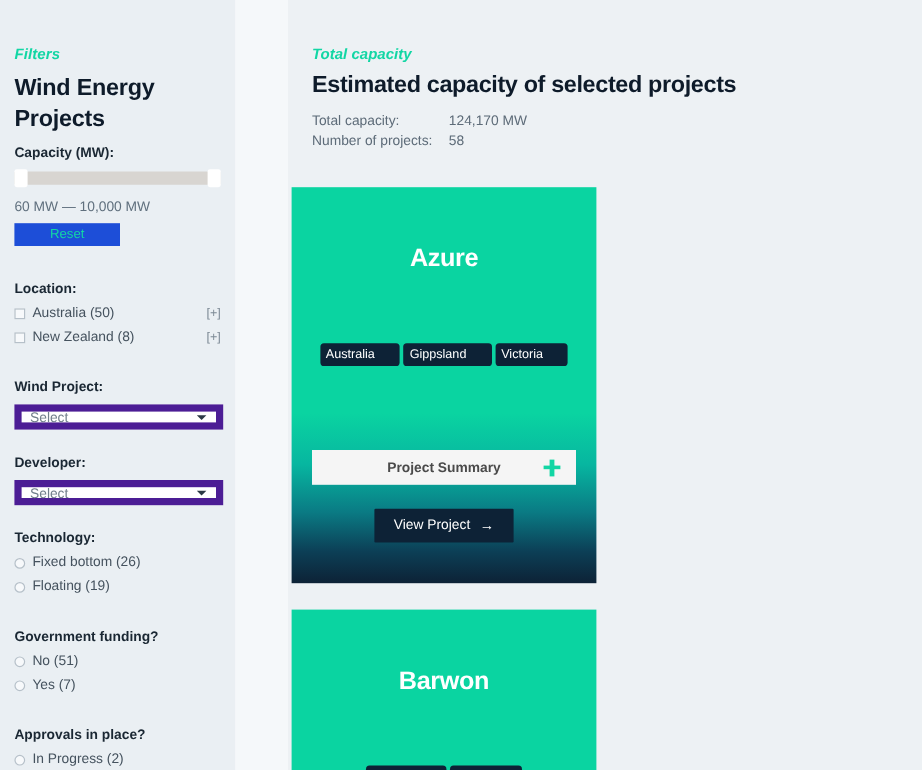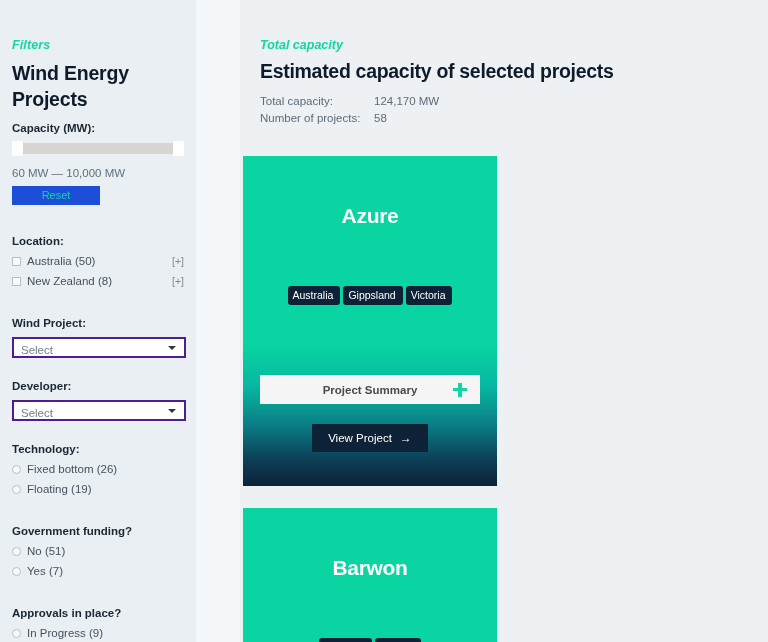--- a/index.html
+++ b/index.html
@@ -143,23 +143,23 @@
     font-size: 10.5px;
     flex: 0 0 auto;
     cursor: pointer;
   }
 
   .select-box {
     position: relative;
     width: 174px;
     height: 21px;
     background: #ffffff;
-    border: 2px solid #4c1d95;
-    display: flex;
-    align-items: flex-end;
+    border: 6px solid #4c1d95;
+    display: flex;
+    align-items: flex-start;
     padding: 0 7px;
     cursor: pointer;
   }
   .select-value {
     font-size: 11.5px;
     color: #717f8b;
   }
   .select-caret {
     position: absolute;
     right: 8px;
@@ -255,21 +255,21 @@
     gap: 3px;
     justify-content: center;
     flex-wrap: wrap;
     margin-top: 58px;
     padding: 0 8px;
   }
   .tag {
     background: #0d2236;
     color: #ffffff;
     font-size: 10.5px;
-    padding: 3px 7px 4px 5px;
+    padding: 3px 21px 4px 5px;
     border-radius: 3px;
     white-space: nowrap;
   }
 
   .summary-bar {
     width: 220px;
     height: 29px;
     background: #f5f5f5;
     margin-top: 70px;
     display: flex;
@@ -412,21 +412,21 @@
           <span>Yes (7)</span>
         </span>
       </div>
     </div>
 
     <div class="group">
       <div class="group-heading">Approvals in place?</div>
       <div class="opt-row">
         <span class="opt-left">
           <span class="circle"></span>
-          <span>In Progress (9)</span>
+          <span>In Progress (2)</span>
         </span>
       </div>
     </div>
 
   </aside>
 
   <div class="gutter"></div>
 
   <main class="main">
 

